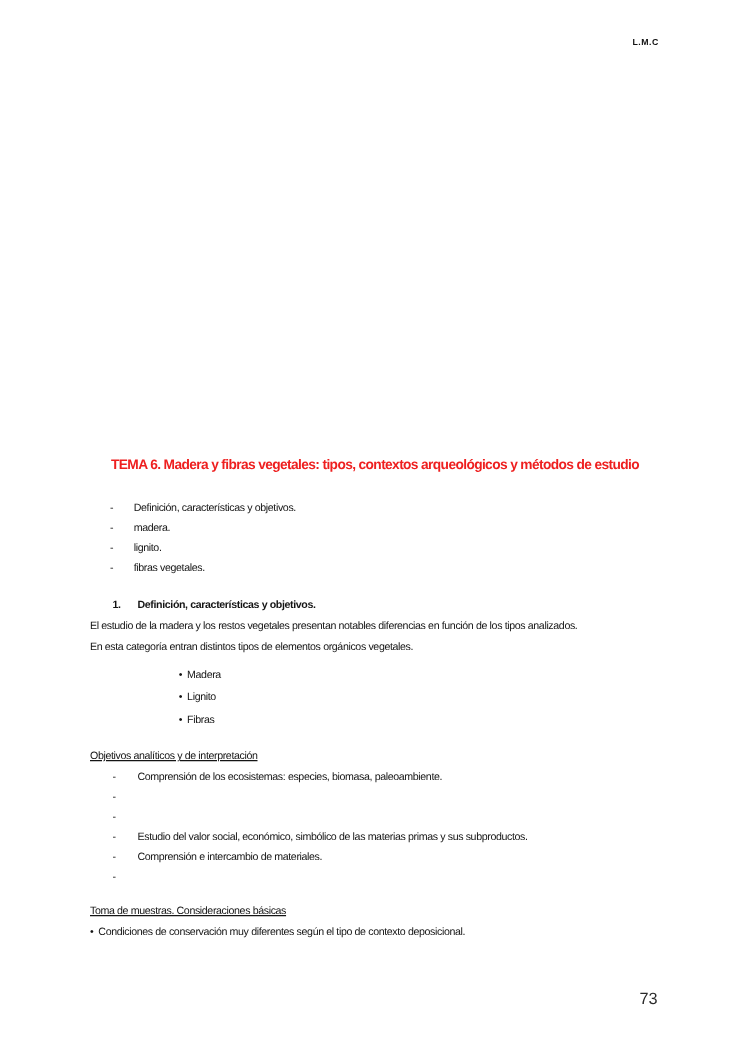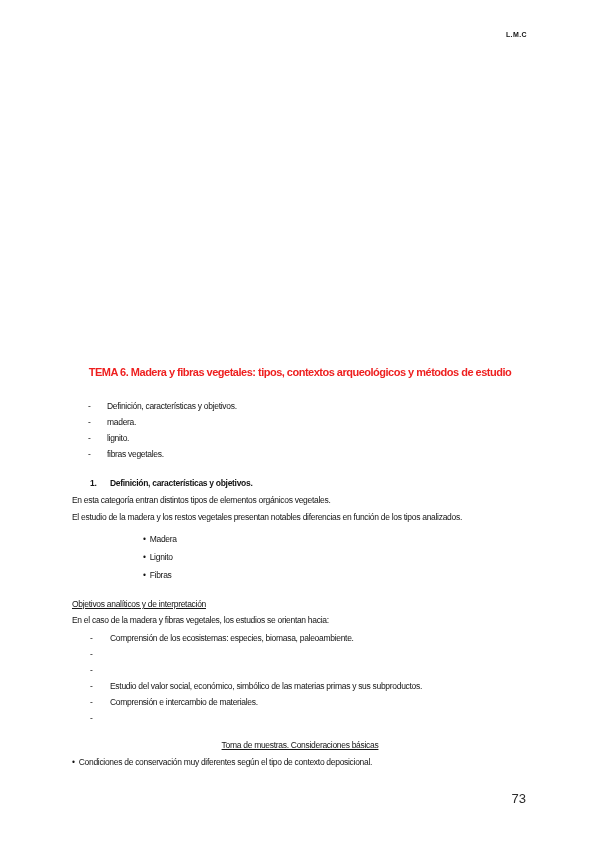--- a/index.html
+++ b/index.html
@@ -87,21 +87,21 @@
     line-height: 12px;
     text-decoration: underline;
     white-space: nowrap;
   }
   .intro-line {
     margin-top: 3px;
     line-height: 14px;
     white-space: nowrap;
   }
   .objetivos-list { margin-top: 3px; }
-  .toma-heading { margin-top: 13px; text-align: center; }
+  .toma-heading { margin-top: 13px; }
   .toma-bullet {
     display: flex;
     margin-top: 4px;
     line-height: 14px;
     white-space: nowrap;
   }
   .toma-bullet .marker { flex: none; padding-right: 4px; }
   .page-number {
     position: absolute;
     top: 791px;
@@ -139,42 +139,41 @@
         <span class="item-text">fibras vegetales.</span>
       </div>
       </div>
 
     <div class="section1-heading">
       <span class="num">1.</span>
       <span>Definición, características y objetivos.</span>
     </div>
 
     <div class="paragraphs">
+        <div class="para">El estudio de la madera y los restos vegetales presentan notables diferencias en función de los tipos analizados.</div>
         <div class="para">En esta categoría entran distintos tipos de elementos orgánicos vegetales.</div>
-        <div class="para">El estudio de la madera y los restos vegetales presentan notables diferencias en función de los tipos analizados.</div>
       </div>
 
     <div class="bullet-list">
         <div class="bullet-item">
         <span class="marker">•</span>
         <span class="item-text">Madera</span>
       </div>
         <div class="bullet-item">
         <span class="marker">•</span>
         <span class="item-text">Lignito</span>
       </div>
         <div class="bullet-item">
         <span class="marker">•</span>
         <span class="item-text">Fibras</span>
       </div>
       </div>
 
     <div class="underline-heading">Objetivos analíticos y de interpretación</div>
 
-    <div class="intro-line">En el caso de la madera y fibras vegetales, los estudios se orientan hacia:</div>
 
     <div class="objetivos-list">
         <div class="dash-item">
         <span class="marker">-</span>
         <span class="item-text">Comprensión de los ecosistemas: especies, biomasa, paleoambiente.</span>
       </div>
         <div class="dash-item">
         <span class="marker">-</span>
       </div>
         <div class="dash-item">

